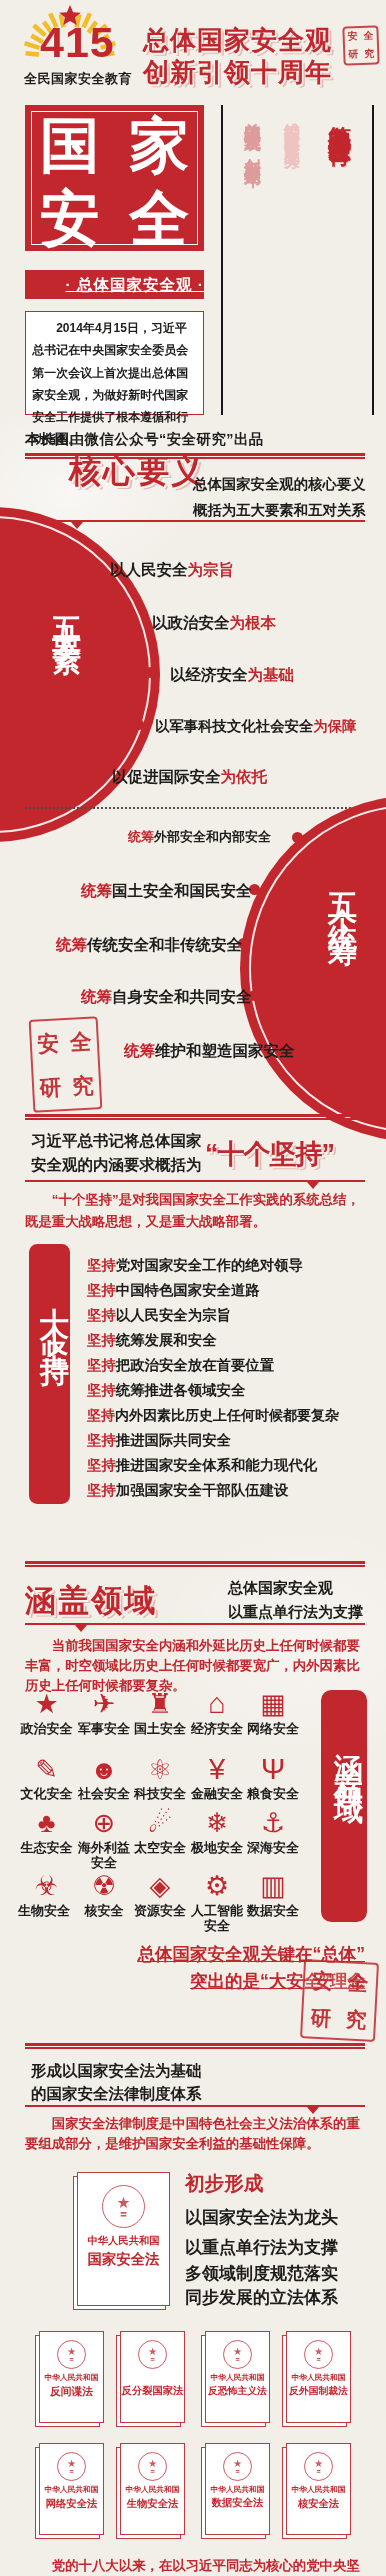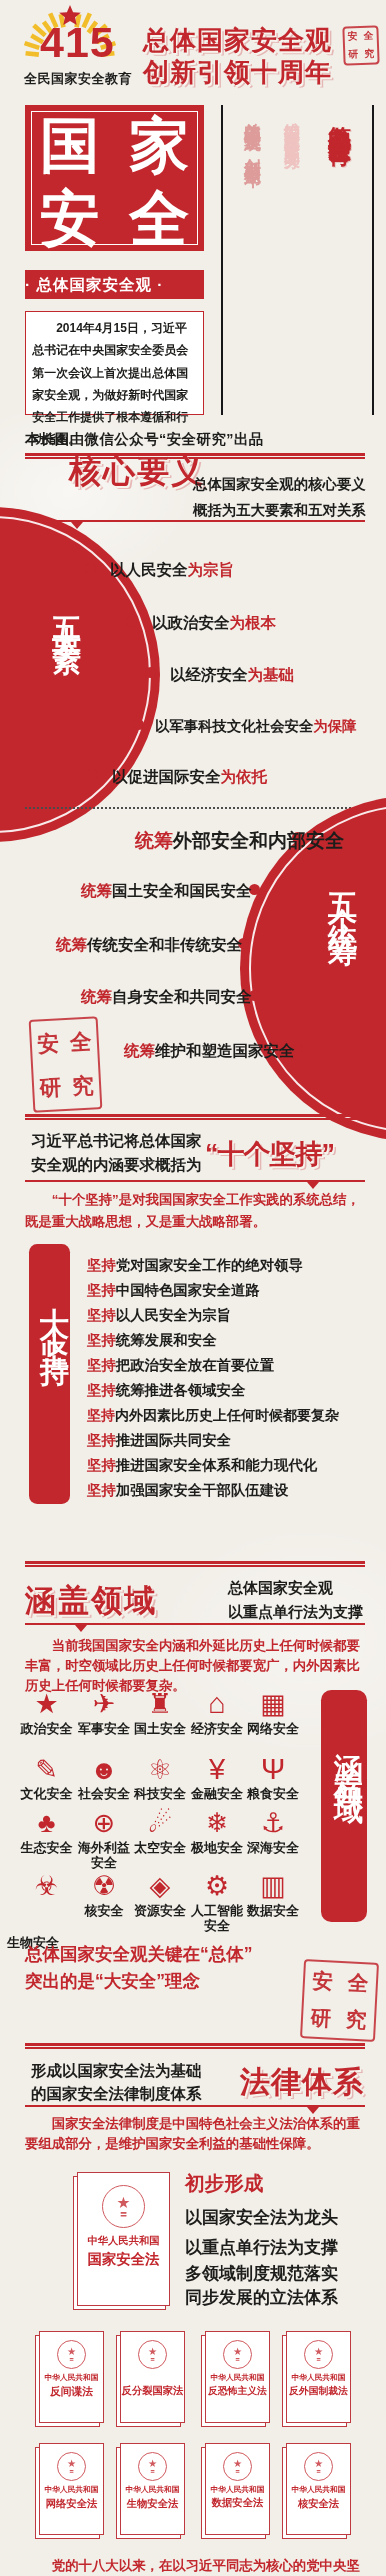--- a/index.html
+++ b/index.html
@@ -26,21 +26,21 @@
   .redbar{background:#c1272d;border-radius:8.2px;}
   .seal{border:2.6px solid rgba(193,39,45,.9);border-radius:4.1px;display:grid;
     grid-template-columns:1fr 1fr;align-items:center;justify-items:center;
     color:#c1272d;font-family:"Liberation Serif","DejaVu Serif",serif;font-weight:700;
     background:rgba(242,239,233,.2);opacity:.93;}
   .book .frame{position:absolute;left:-4.1px;top:4.1px;width:100%;height:100%;border:1.5px solid #bf3a40;background:#fff;box-sizing:border-box;}
   .book .face{position:absolute;inset:0;background:#fff;border:1.5px solid #bf3a40;box-sizing:border-box;text-align:center;}
   .emblem{border:1.5px solid #d0595e;border-radius:50%;display:flex;flex-direction:column;align-items:center;justify-content:center;color:#d0595e;background:#fff;line-height:1;}
   .icn{color:#c1272d;text-align:center;line-height:1;}
   .lbl{color:#1d1d1b;font-weight:900;text-align:center;line-height:1.15;}
-  .ctr{text-align:left;}
+  .ctr{text-align:right;text-decoration:underline;}
 </style>
 </head>
 <body>
 
 <div id="poster">
 
   <svg class="ab" style="left:20.6px;top:4.1px;width:98px;height:77px" viewBox="0 0 190 150">
     <g stroke="#f2bd2a" stroke-width="9" stroke-linecap="butt">
       <line x1="95" y1="18" x2="95" y2="44" transform="rotate(-84 95 105)"></line>
       <line x1="95" y1="12" x2="95" y2="42" transform="rotate(-72 95 105)"></line>
@@ -118,21 +118,21 @@
 
   <div class="ab" style="left:25px;top:807px;width:330px;border-top:2.1px dotted #4c4c4c;"></div>
 
   <div class="ab bigcircle" style="left:240px;top:796px;width:345px;height:345px;"></div>
   <div class="ab vert w" style="left:323px;top:870px;height:175px;font-size:29px;letter-spacing:14.4px;">五个统筹</div>
   <span class="ab dot" style="left:292px;top:832px;"></span>
   <span class="ab dot" style="left:249px;top:884px;"></span>
   <span class="ab dot" style="left:238px;top:938px;"></span>
   <span class="ab dot" style="left:249px;top:990px;"></span>
   <span class="ab dot" style="left:292px;top:1044px;"></span>
-  <div class="ab k" style="left:135px;top:828px;font-size:19px;">
+  <div class="ab k" style="left:128px;top:828px;font-size:13px;">
     <span class="r">统筹</span><span>外部安全和内部安全</span></div>
   <div class="ab k" style="left:81px;top:881px;font-size:15.5px;">
     <span class="r">统筹</span><span>国土安全和国民安全</span></div>
   <div class="ab k" style="left:56px;top:935px;font-size:15.5px;">
     <span class="r">统筹</span><span>传统安全和非传统安全</span></div>
   <div class="ab k" style="left:81px;top:987px;font-size:15.5px;">
     <span class="r">统筹</span><span>自身安全和共同安全</span></div>
   <div class="ab k" style="left:124px;top:1041px;font-size:15.5px;">
     <span class="r">统筹</span><span>维护和塑造国家安全</span></div>
 
@@ -204,42 +204,41 @@
   <div class="ab lbl" style="left:78px;top:1841px;width:52px;font-size:13px;">海外利益安全</div>
   <div class="ab lbl" style="left:134px;top:1841px;width:52px;font-size:13px;">太空安全</div>
   <div class="ab lbl" style="left:191px;top:1841px;width:52px;font-size:13px;">极地安全</div>
   <div class="ab lbl" style="left:247px;top:1841px;width:52px;font-size:13px;">深海安全</div>
 
   <div class="ab icn" style="left:20.6px;top:1873px;width:52px;font-size:27px;">☣</div>
   <div class="ab icn" style="left:78px;top:1873px;width:52px;font-size:27px;">☢</div>
   <div class="ab icn" style="left:134px;top:1873px;width:52px;font-size:27px;">◈</div>
   <div class="ab icn" style="left:191px;top:1873px;width:52px;font-size:27px;">⚙</div>
   <div class="ab icn" style="left:247px;top:1873px;width:52px;font-size:27px;">▥</div>
-  <div class="ab lbl" style="left:7px;top:1904px;width:52px;font-size:13px;margin-top:32px;">生物安全</div>
+  <div class="ab lbl" style="left:18px;top:1904px;width:52px;font-size:13px;">生物安全</div>
   <div class="ab lbl" style="left:78px;top:1904px;width:52px;font-size:13px;">核安全</div>
   <div class="ab lbl" style="left:134px;top:1904px;width:52px;font-size:13px;">资源安全</div>
   <div class="ab lbl" style="left:191px;top:1904px;width:52px;font-size:13px;">人工智能安全</div>
   <div class="ab lbl" style="left:247px;top:1904px;width:52px;font-size:13px;">数据安全</div>
 
   <div class="ab redbar" style="left:321px;top:1690px;width:46px;height:232px;border-radius:10.3px;"></div>
   <div class="ab vert w" style="left:329px;top:1731px;height:175px;font-size:29px;letter-spacing:13.4px;">涵盖领域</div>
 
   <div class="ab r ctr" style="left:25px;top:1969px;width:340px;font-size:17.5px;">突出的是“大安全”理念</div>
   <div class="ab r ctr" style="left:25px;top:1942px;width:340px;font-size:17.5px;">总体国家安全观关键在“总体”</div>
   <div class="ab seal" style="left:302px;top:1961px;width:71px;height:75px;font-size:20.6px;transform:rotate(3deg);z-index:3;">
     <span>安</span>
     <span>全</span>
     <span>研</span>
     <span>究</span>
   </div>
 
   <div class="ab hr2" style="left:25px;top:2043px;width:340px;"></div>
   <div class="ab k" style="left:31px;top:2061px;font-size:15.5px;">形成以国家安全法为基础</div>
   <div class="ab k" style="left:31px;top:2084px;font-size:15.5px;">的国家安全法律制度体系</div>
-  <div class="ab r t3d" style="left:240px;top:2062px;font-size:30px;letter-spacing:1px;">法律体系</div>
   <div class="ab line" style="left:25px;top:2105px;width:340px;"></div>
   <div class="ab notch" style="left:307px;top:2107px;"></div>
   <div class="ab r" style="left:25px;top:2114px;width:340px;font-size:13.4px;line-height:1.5;text-indent:2em;">国家安全法律制度是中国特色社会主义法治体系的重要组成部分，是维护国家安全利益的基础性保障。</div>
 
   <div class="ab book" style="left:77px;top:2172px;width:93px;height:134px;">
     <div class="frame"></div>
     <div class="face">
       <div class="emblem" style="width:41px;height:41px;margin:12.4px auto 5.2px;">
         <span style="font-size:15.5px;">★</span>
           <span style="font-size:8.2px;">〓</span>

